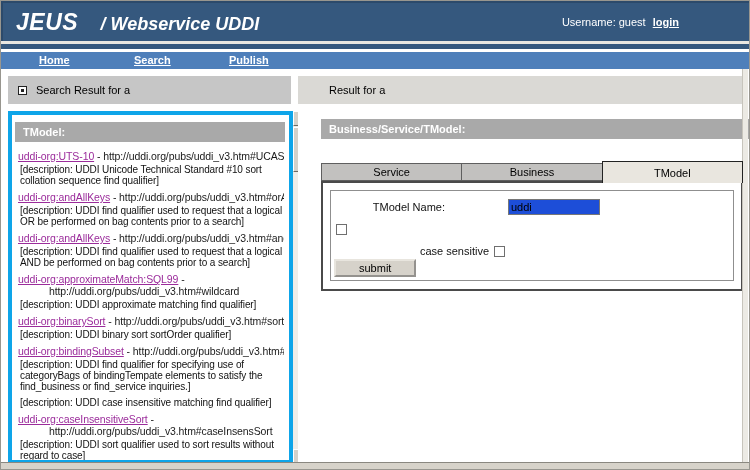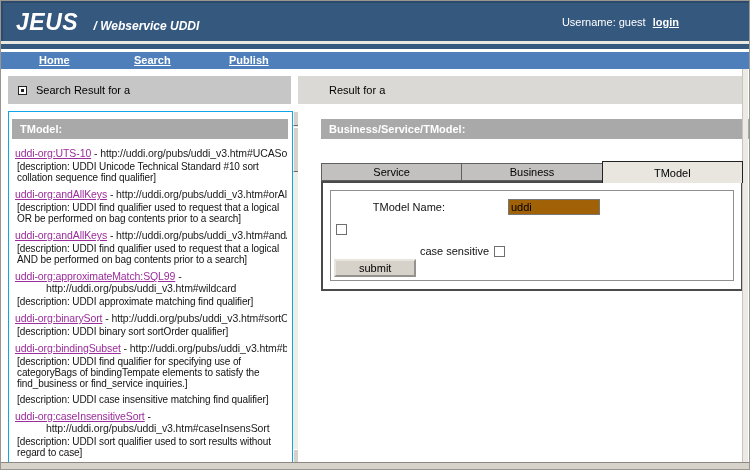--- a/index.html
+++ b/index.html
@@ -11,21 +11,21 @@
   }
   
   .chrome { position:absolute; left:0; top:0; width:748px; }
   .masthead {
     height:40px; background:#35587E; position:relative;
     display:flex; align-items:center; border-top:2px solid #2c4a6b;
     border-left:2px solid #2c4a6b;
   }
   .logo-wrap { margin-left:13px; white-space:nowrap; }
   .logo { font-size:23px; font-weight:bold; font-style:italic; color:#fff; letter-spacing:0.5px; }
-  .logo-suffix { font-size:12px; font-weight:bold; font-style:italic; color:#fff; margin-left:11px; }
+  .logo-suffix { font-size:18px; font-weight:bold; font-style:italic; color:#fff; margin-left:18px; }
   .user-area { position:absolute; right:70px; top:13px; font-size:11px; color:#fff; white-space:nowrap; }
   .login-link { color:#fff; font-weight:bold; text-decoration:underline; cursor:pointer; margin-left:4px; }
   .stripe-light { height:3px; background:#E9E7E1; }
   .stripe-navy  { height:5px; background:#35587E; }
   .stripe-white { height:3px; background:#ffffff; }
   .navbar { height:17px; background:#4E7FBA; position:relative; }
   .nav-link {
     position:absolute; top:1px; font-size:11px; font-weight:bold;
     color:#fff; text-decoration:underline; cursor:pointer; line-height:15px;
   }
@@ -40,21 +40,21 @@
   .toggle-icon {
     width:9px; height:9px; border:1px solid #222; background:#fdfdfd;
     margin:0 9px 0 10px; position:relative; cursor:pointer; flex:0 0 auto;
   }
   .toggle-icon::after {
     content:""; position:absolute; left:2px; top:2px; width:3px; height:3px; background:#222;
   }
   
   .left-box {
     position:absolute; left:7px; top:110px; width:285px; height:353px;
-    background:#fff; border:1px solid #0ea5e9; overflow:hidden;
+    background:#fff; border:4px solid #0ea5e9; overflow:hidden;
   }
   .section-bar {
     background:#A9A9A9; color:#fff; font-weight:bold; font-size:11px;
     height:20px; line-height:20px; padding-left:8px;
   }
   .left-box .section-bar { margin:7px 4px 8px 3px; }
   .results { padding:0 5px 0 6px; }
   .result-item { margin-bottom:5px; font-size:10.5px; letter-spacing:-0.1px; }
   .result-line { line-height:12px; white-space:nowrap; overflow:hidden; }
   .result-line.wrap { white-space:normal; }
@@ -91,21 +91,21 @@
   .form-outer {
     position:absolute; left:23px; top:70px; width:422px; height:110px;
     border:2px solid #4a4a4a; background:#fff;
   }
   .form-inner { position:absolute; left:7px; top:7px; right:7px; bottom:8px; border:1px solid #8f8f8f; }
   .form-row { position:absolute; left:0; right:0; display:flex; align-items:center; font-size:11px; }
   .row-name { top:7px; height:18px; }
   .row-name label { width:114px; text-align:right; }
   .name-input {
     margin-left:63px; width:92px; height:16px; border:1px solid #777;
-    font-size:11px; padding:0 2px; font-family:inherit; background:#a16207;
+    font-size:11px; padding:0 2px; font-family:inherit; background:#1d4ed8;
   }
   .row-exact { top:31px; height:14px; } .row-case { top:53px; height:14px; }
   .row-exact label, .row-case label { width:158px; text-align:right; }
   .checkbox { width:11px; height:11px; border:1px solid #6f6f6f; background:#fff; margin-left:5px; cursor:pointer; flex:0 0 auto; }
   .submit-btn {
     position:absolute; left:3px; bottom:3px; font-size:11px; font-family:inherit;
     background:#D6D2CA; border:2px outset #e8e5de; padding:1px 23px; color:#000; cursor:pointer;
   }
   
   .right-edge-strip { position:absolute; right:1px; top:68px; width:6px; height:395px; background:#ECEAE4; border-left:1px solid #C7C4BC; }

